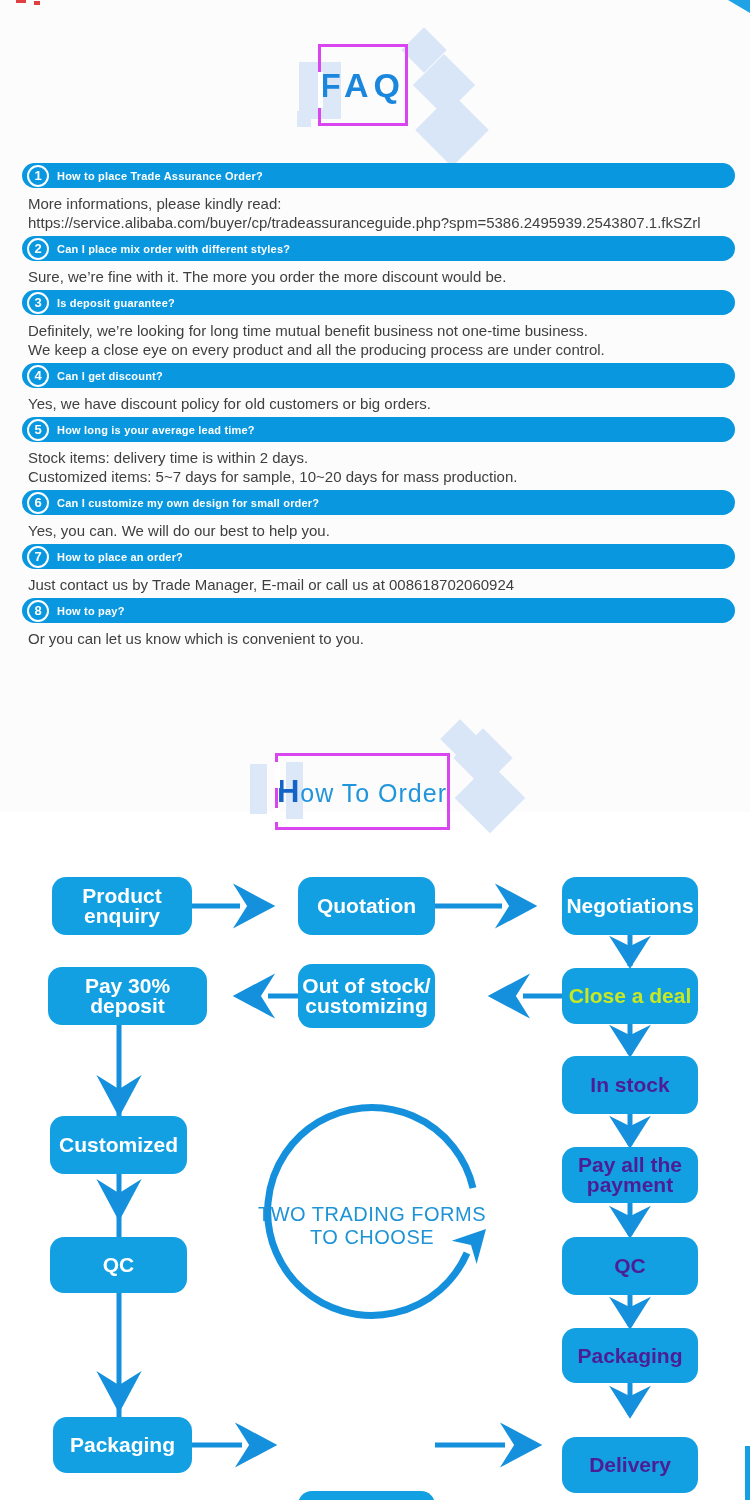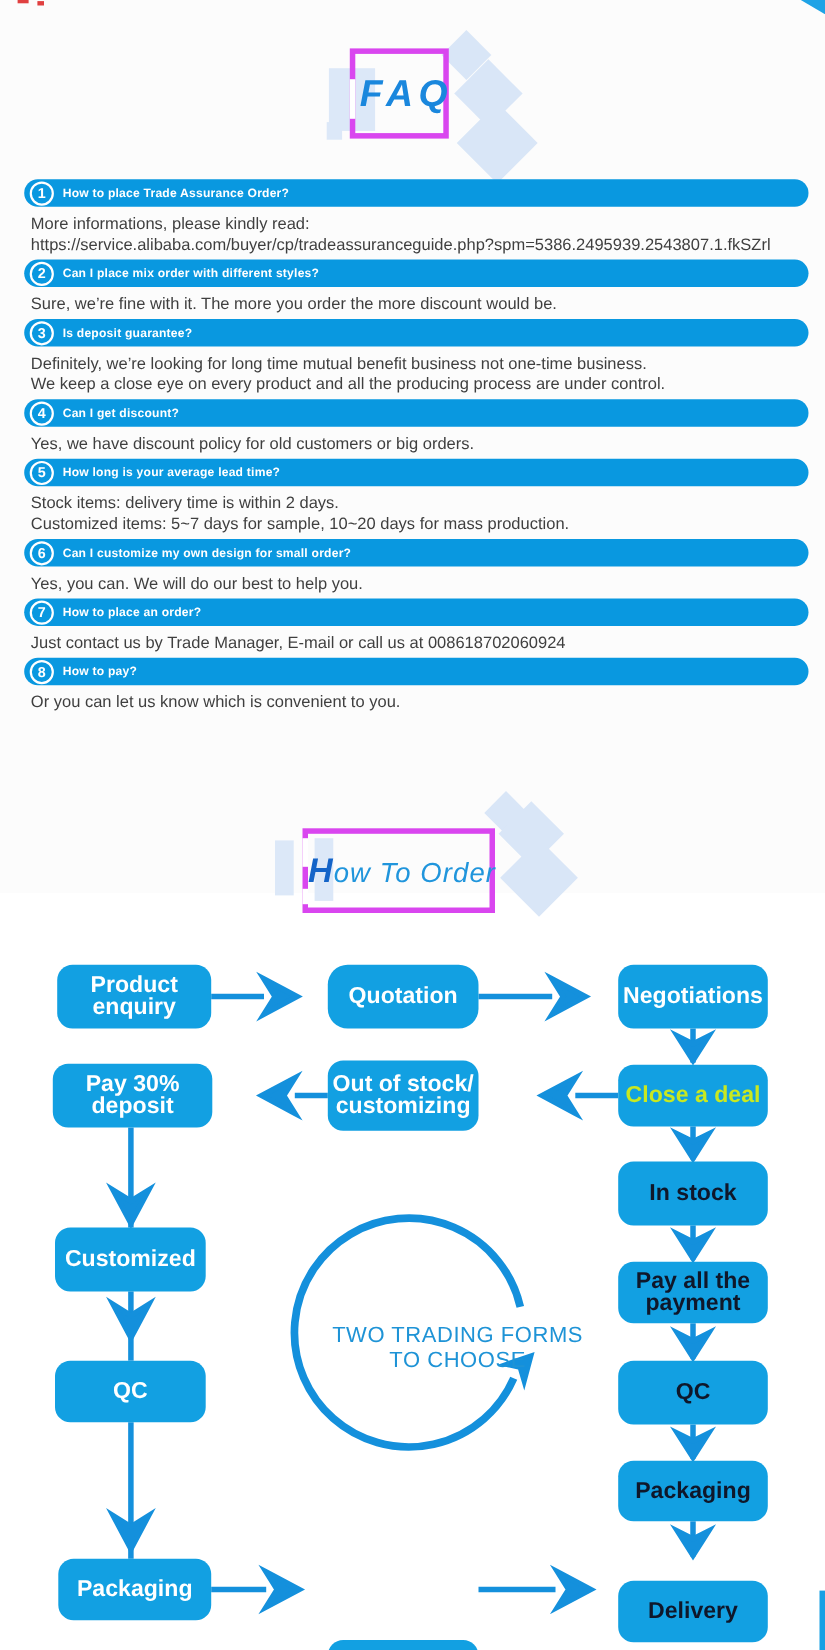--- a/index.html
+++ b/index.html
@@ -4,22 +4,22 @@
 <style>
   html,body{margin:0;padding:0;background:#fff;}
   .page{position:relative;width:750px;height:1500px;background:#ffffff;overflow:hidden;
         font-family:"Liberation Sans",sans-serif;}
   .hto-bg{position:absolute;left:0;top:688;width:750px;height:812px;background:#fcfcfc;}
 
   
   .faq-header{position:relative;height:163px;}
   .ghost{position:absolute;background:#dce8f8;}
   .dmnd{position:absolute;background:#d9e6f7;transform:rotate(45deg);}
-  .title-box{position:absolute;border:5px solid #d946ef;box-sizing:border-box;
-             display:flex;align-items:center;justify-content:flex-start;background:transparent;font-style:italic;}
+  .title-box{position:absolute;border:3px solid #d946ef;box-sizing:border-box;
+             display:flex;align-items:center;justify-content:flex-end;background:transparent;}
   .faq-title-box{left:318px;top:44px;width:90px;height:82px;}
   .faq-title{font-size:34px;font-weight:bold;color:#1a87dd;letter-spacing:5px;padding-left:4px;}
   .notch{position:absolute;background:#ffffff;}
 
   
   .faq-list{position:relative;}
   .faq-item{margin:0 0 4px 0;}
   .q-bar{display:flex;align-items:center;width:713px;height:25px;margin-left:22px;
          background:#0998e0;border-radius:13px;color:#fff;box-sizing:border-box;padding-left:5px;}
   .q-badge{flex:none;width:18px;height:18px;border:2px solid #fff;border-radius:50%;
@@ -31,25 +31,25 @@
 
   
   .hto-title-box{left:275px;top:753px;width:175px;height:77px;}
   .hto-title{font-size:25px;color:#2095dc;letter-spacing:1px;white-space:nowrap;}
   .hto-title .big-h{font-size:31px;font-weight:bold;color:#1464c8;}
 
   
   .flow-box{position:absolute;background:#12a0e2;border-radius:14px;color:#ffffff;
             font-weight:bold;font-size:21px;display:flex;flex-direction:column;
             align-items:center;justify-content:center;text-align:center;line-height:20px;}
-  .flow-box.dark{color:#0f172a;}
+  .flow-box.dark{color:#4c1d95;}
   .flow-box.green{color:#c8e821;}
   .arrows-svg{position:absolute;left:0;top:860px;}
   .circle-caption{position:absolute;left:252px;top:1203px;width:240px;text-align:center;
-                  color:#1e93d6;font-size:20px;line-height:23px;letter-spacing:0.5px;margin-left:44px;}
+                  color:#1e93d6;font-size:20px;line-height:23px;letter-spacing:0.5px;}
 
   
   .art-red{position:absolute;background:#e04040;}
   .art-corner{position:absolute;left:728px;top:0;width:22px;height:13px;background:#1fa3e6;
               clip-path:polygon(0 0,100% 0,100% 100%);}
   .art-line{position:absolute;left:745px;top:1446px;width:5px;height:54px;background:#16a0e4;}
 </style>
 </head>
 <body>
 
@@ -240,24 +240,24 @@
         </g>
 
       <g>
           <path d="M 467 393 A 104 104 0 1 1 473 328" fill="none" stroke-width="7"></path>
           <polygon points="-32,-17 0,0 -32,17 -22,0" stroke="none" transform="translate(486,369) rotate(-47)"></polygon>
         </g>
     </g>
   </svg>
 
   <div class="flow-box" style="left:52px;top:877px;width:140px;height:58px;">Product enquiry</div>
-  <div class="flow-box" style="left:298px;top:877px;width:137px;height:58px;border-radius:18px;">Quotation</div>
+  <div class="flow-box" style="left:298px;top:877px;width:137px;height:58px;">Quotation</div>
   <div class="flow-box" style="left:562px;top:877px;width:136px;height:58px;">Negotiations</div>
 
-  <div class="flow-box" style="left:48px;top:967px;width:145px;height:58px;">Pay 30% deposit</div>
+  <div class="flow-box" style="left:48px;top:967px;width:159px;height:58px;">Pay 30% deposit</div>
   <div class="flow-box" style="left:298px;top:964px;width:137px;height:64px;">
     <span>Out of stock/</span>
     <span>customizing</span>
   </div>
   <div class="flow-box green" style="left:562px;top:968px;width:136px;height:56px;">Close a deal</div>
 
   <div class="flow-box dark" style="left:562px;top:1056px;width:136px;height:58px;">In stock</div>
   <div class="flow-box" style="left:50px;top:1116px;width:137px;height:58px;">Customized</div>
   <div class="flow-box dark" style="left:562px;top:1147px;width:136px;height:56px;">
     <span>Pay all the</span>

